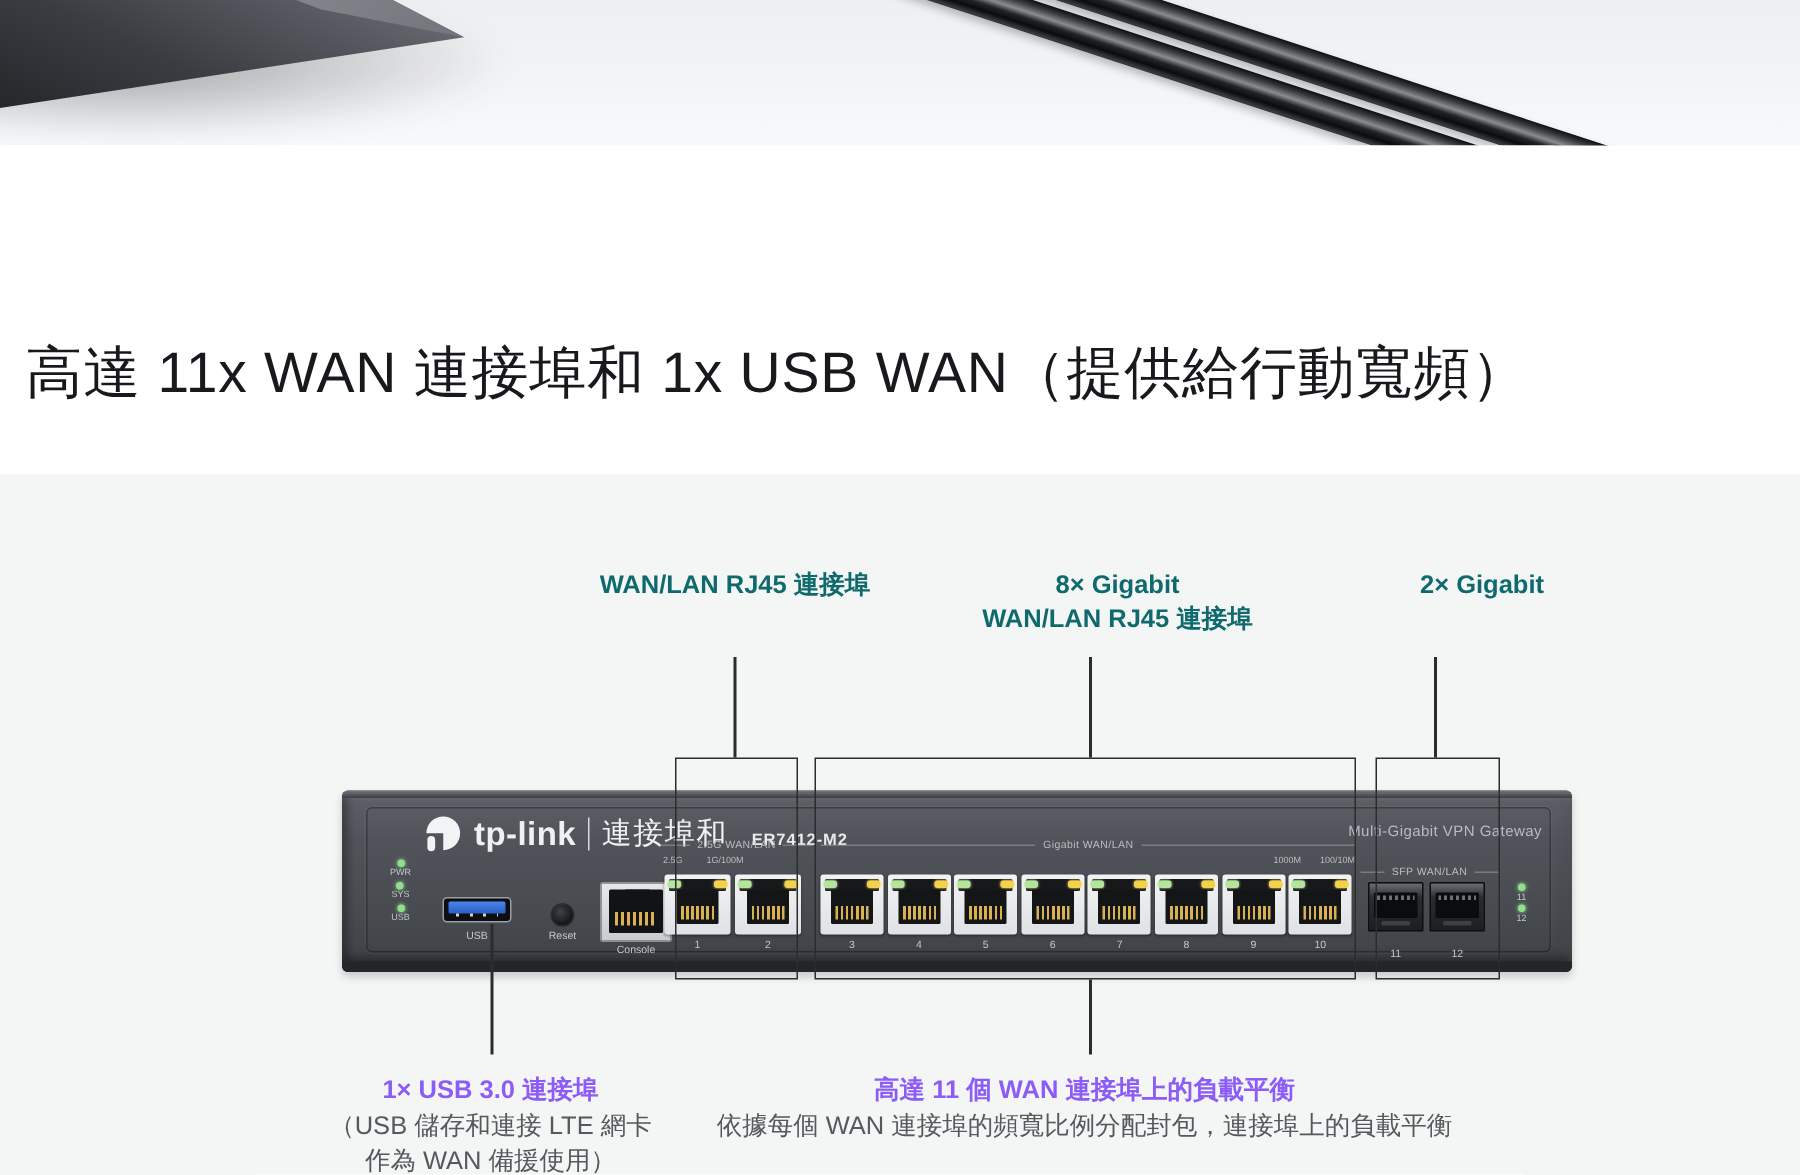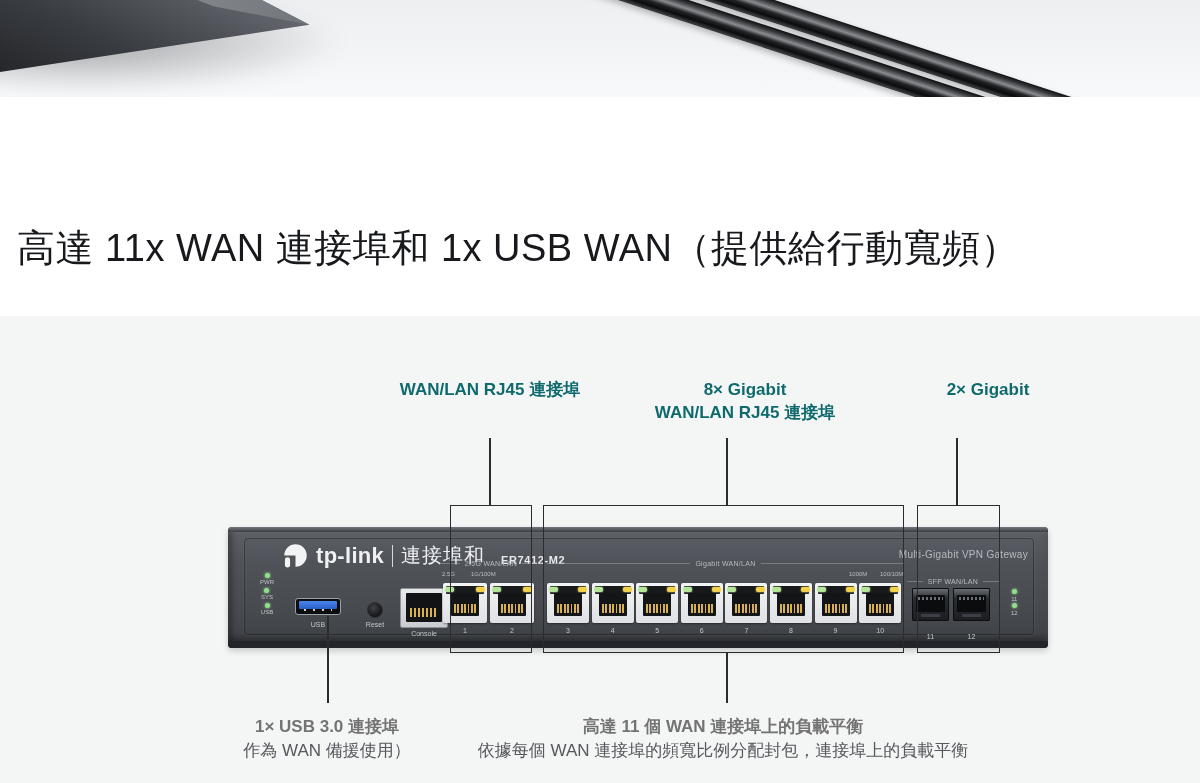--- a/index.html
+++ b/index.html
@@ -136,21 +136,21 @@
     background:repeating-linear-gradient(90deg,#6d7176 0 2px,transparent 2px 4px); }
   .sfp-bail { position:absolute; left:8px; right:8px; bottom:3px; height:3px; background:#3c4044; border-radius:1px; }
 
   .right-leds { position:absolute; left:783px; top:62px; display:flex; flex-direction:column; align-items:center; }
   .rled-label { font-size:6px; color:#c3c7cb; line-height:8px; }
 
   
   .note { position:absolute; top:399px; text-align:center; }
   .note-left { left:167px; width:320px; }
   .note-mid  { left:473px; width:500px; }
-  .note-title { font-size:17px; font-weight:700; color:#737373; line-height:24px; }
+  .note-title { font-size:17px; font-weight:700; color:#8b5cf6; line-height:24px; }
   .note-desc { font-size:17px; color:#55585c; line-height:23px; }
 </style>
 </head>
 <body>
 
 <div class="page">
 
   <div class="photo-strip">
     <div class="corner-shadow"></div>
     <div class="device-corner"></div>
@@ -373,20 +373,21 @@
       <div class="right-leds">
         <span class="led-dot"></span>
         <span class="rled-label">11</span>
         <span class="led-dot"></span>
         <span class="rled-label">12</span>
       </div>
     </div>
 
     <div class="note note-left">
       <div class="note-title">1× USB 3.0 連接埠</div>
+      <div class="note-desc">（USB 儲存和連接 LTE 網卡</div>
       <div class="note-desc">作為 WAN 備援使用）</div>
     </div>
     <div class="note note-mid">
       <div class="note-title">高達 11 個 WAN 連接埠上的負載平衡</div>
       <div class="note-desc">依據每個 WAN 連接埠的頻寬比例分配封包，連接埠上的負載平衡</div>
     </div>
 
   </div>
 </div>
 

